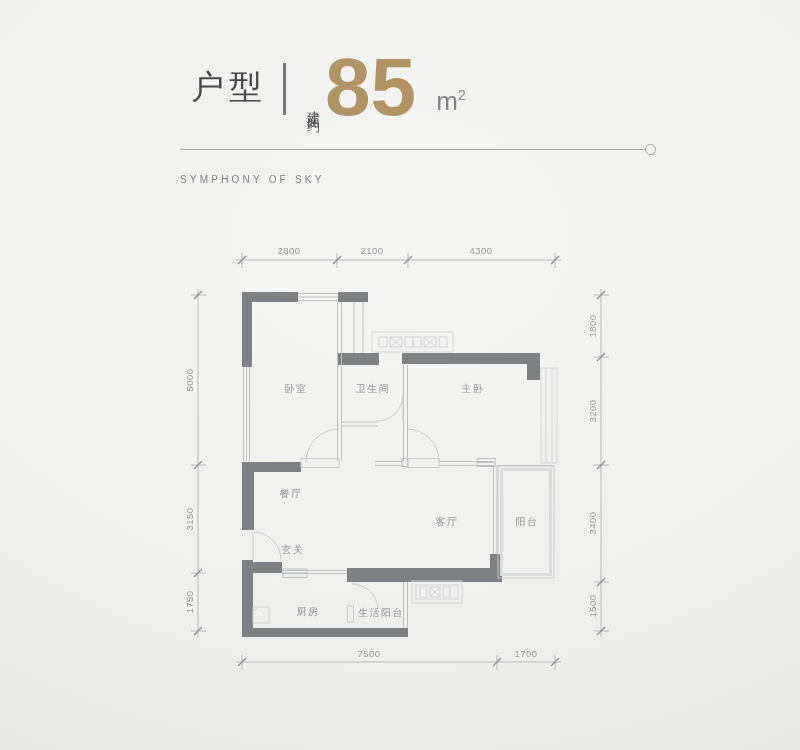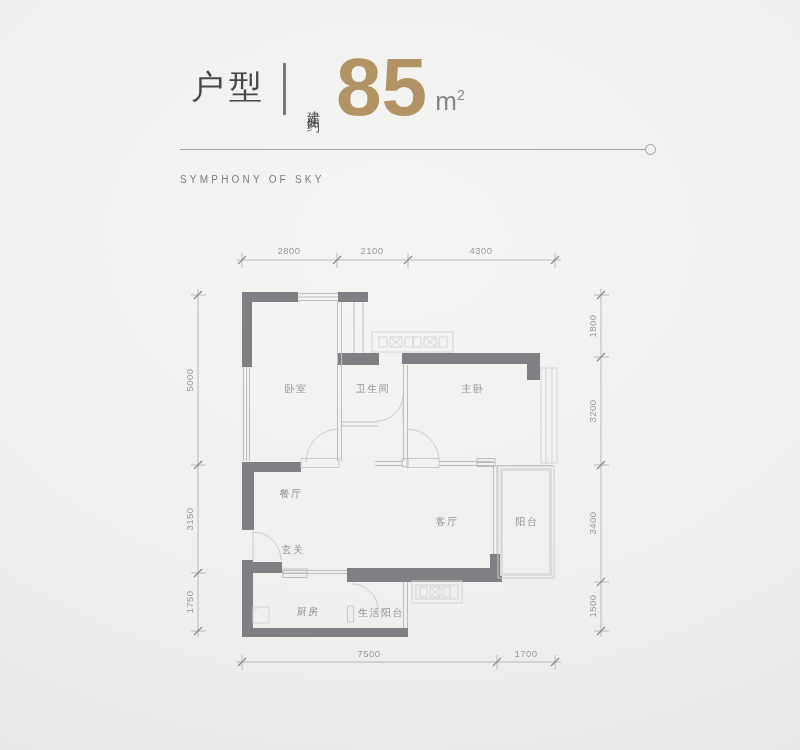--- a/index.html
+++ b/index.html
@@ -8,22 +8,22 @@
     font-family:"Liberation Sans","DejaVu Sans",sans-serif;
     background:radial-gradient(120% 95% at 50% 32%, #f5f5f4 0%, #efefee 55%, #e5e5e4 100%);
   }
   
   .header{position:absolute;left:181px;top:54px;display:flex;align-items:flex-end;white-space:nowrap;}
   .unit-number{font-size:82px;font-weight:700;color:#b29464;line-height:0.8;letter-spacing:0px;}
   .unit-label{font-size:33px;color:#46474a;margin:0 0 10px 10px;letter-spacing:5px;}
   .header-divider{width:3px;height:52px;background:#77787b;margin:0 20px 5px 16px;}
   .area-prefix{writing-mode:vertical-rl;text-orientation:upright;font-size:13px;color:#4a4b4e;
     letter-spacing:5px;margin:0 5px 5px 0;line-height:14px;}
-  .area-value{font-size:82px;font-weight:700;color:#b29464;line-height:0.8;margin-left:11px;}
-  .area-unit{font-size:26px;color:#85868a;margin:0 0 3px 8px;}
+  .area-value{font-size:82px;font-weight:700;color:#b29464;line-height:0.8;}
+  .area-unit{font-size:26px;color:#85868a;margin:0 0 3px 20px;}
   .area-unit sup{font-size:14px;}
   .rule-line{position:absolute;left:180px;top:149px;width:466px;height:1px;background:#a4a5a7;}
   .rule-circle{position:absolute;left:645px;top:144px;width:9px;height:9px;border:1.5px solid #9b9c9e;
     border-radius:50%;background:transparent;}
   .tagline{position:absolute;left:180px;top:174px;font-size:10px;letter-spacing:3.2px;color:#7d7e81;}
   
   .plan{position:absolute;left:170px;top:235px;width:495px;height:445px;}
   .wall{fill:#7e8083;stroke:none;}
   .thin{stroke:#bcbdbf;stroke-width:1;fill:none;}
   .lite{stroke:#d3d4d6;stroke-width:1;fill:none;}

